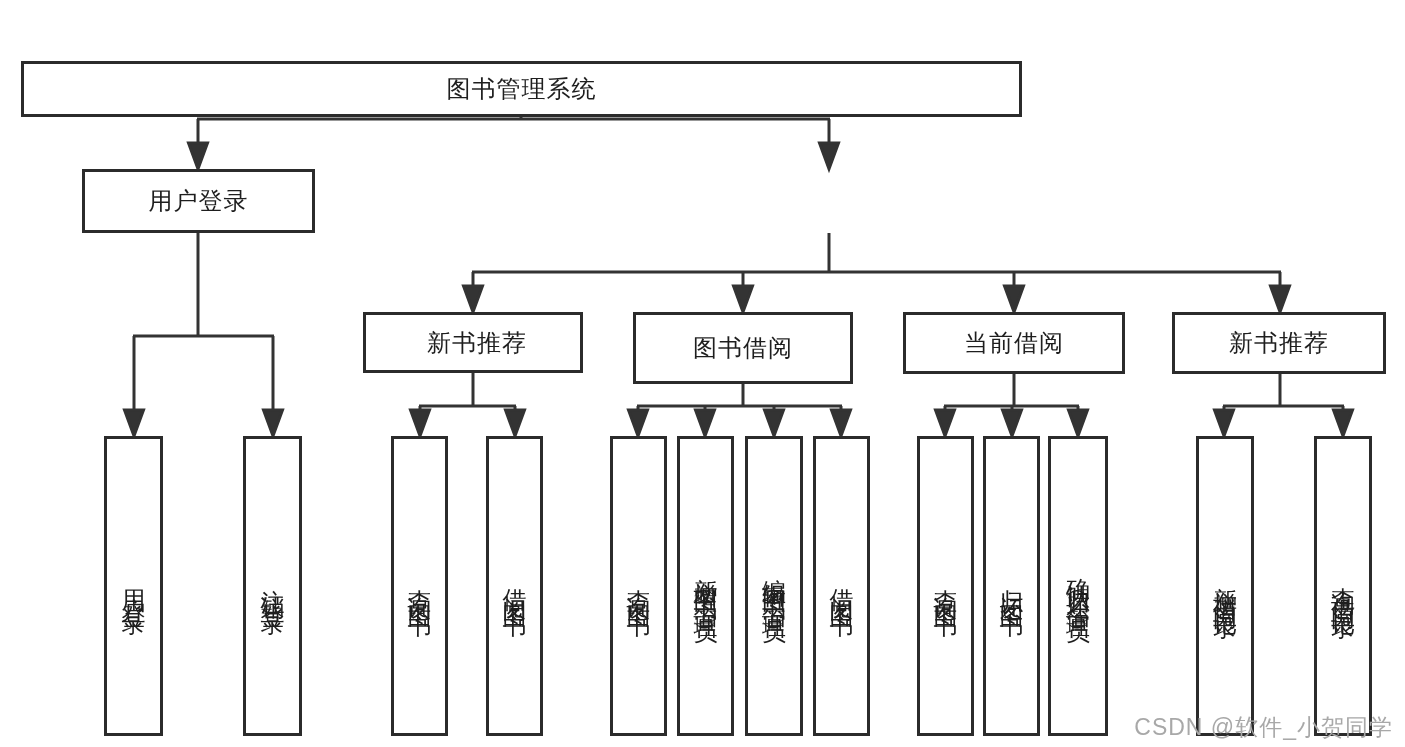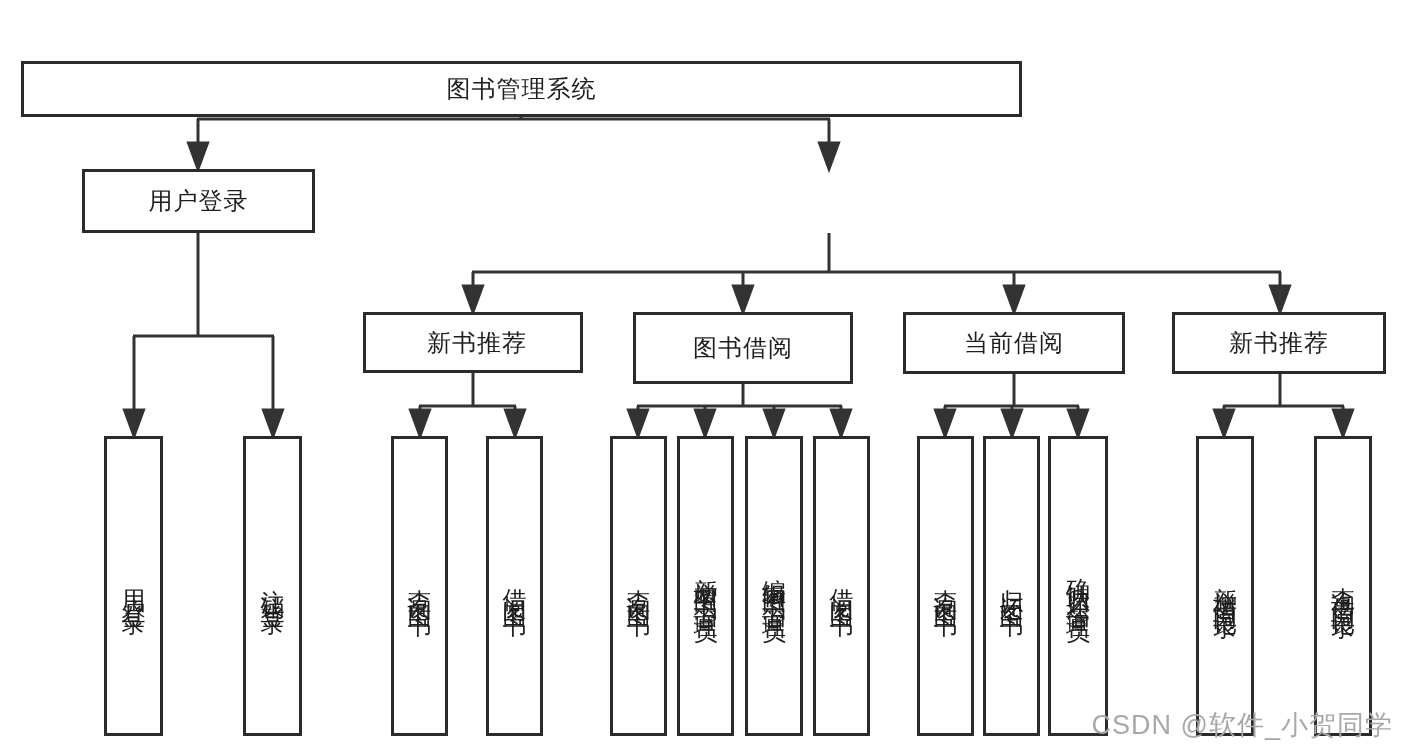--- a/index.html
+++ b/index.html
@@ -45,21 +45,21 @@
     text-orientation: mixed;
     white-space: nowrap;
     font-size: 24px;
     letter-spacing: 8px;
   }
   .leaf.long span { letter-spacing: 6px; }
   .watermark {
     position: absolute;
     right: 12px;
     bottom: 4px;
-    font-size: 27px;
+    font-size: 23px;
     color: #a8a8a8;
     letter-spacing: 1px;
   }
 </style>
 </head>
 <body>
 
 <div id="stage">
 
   <svg id="wires" viewBox="0 0 1405 747" xmlns="http://www.w3.org/2000/svg">

